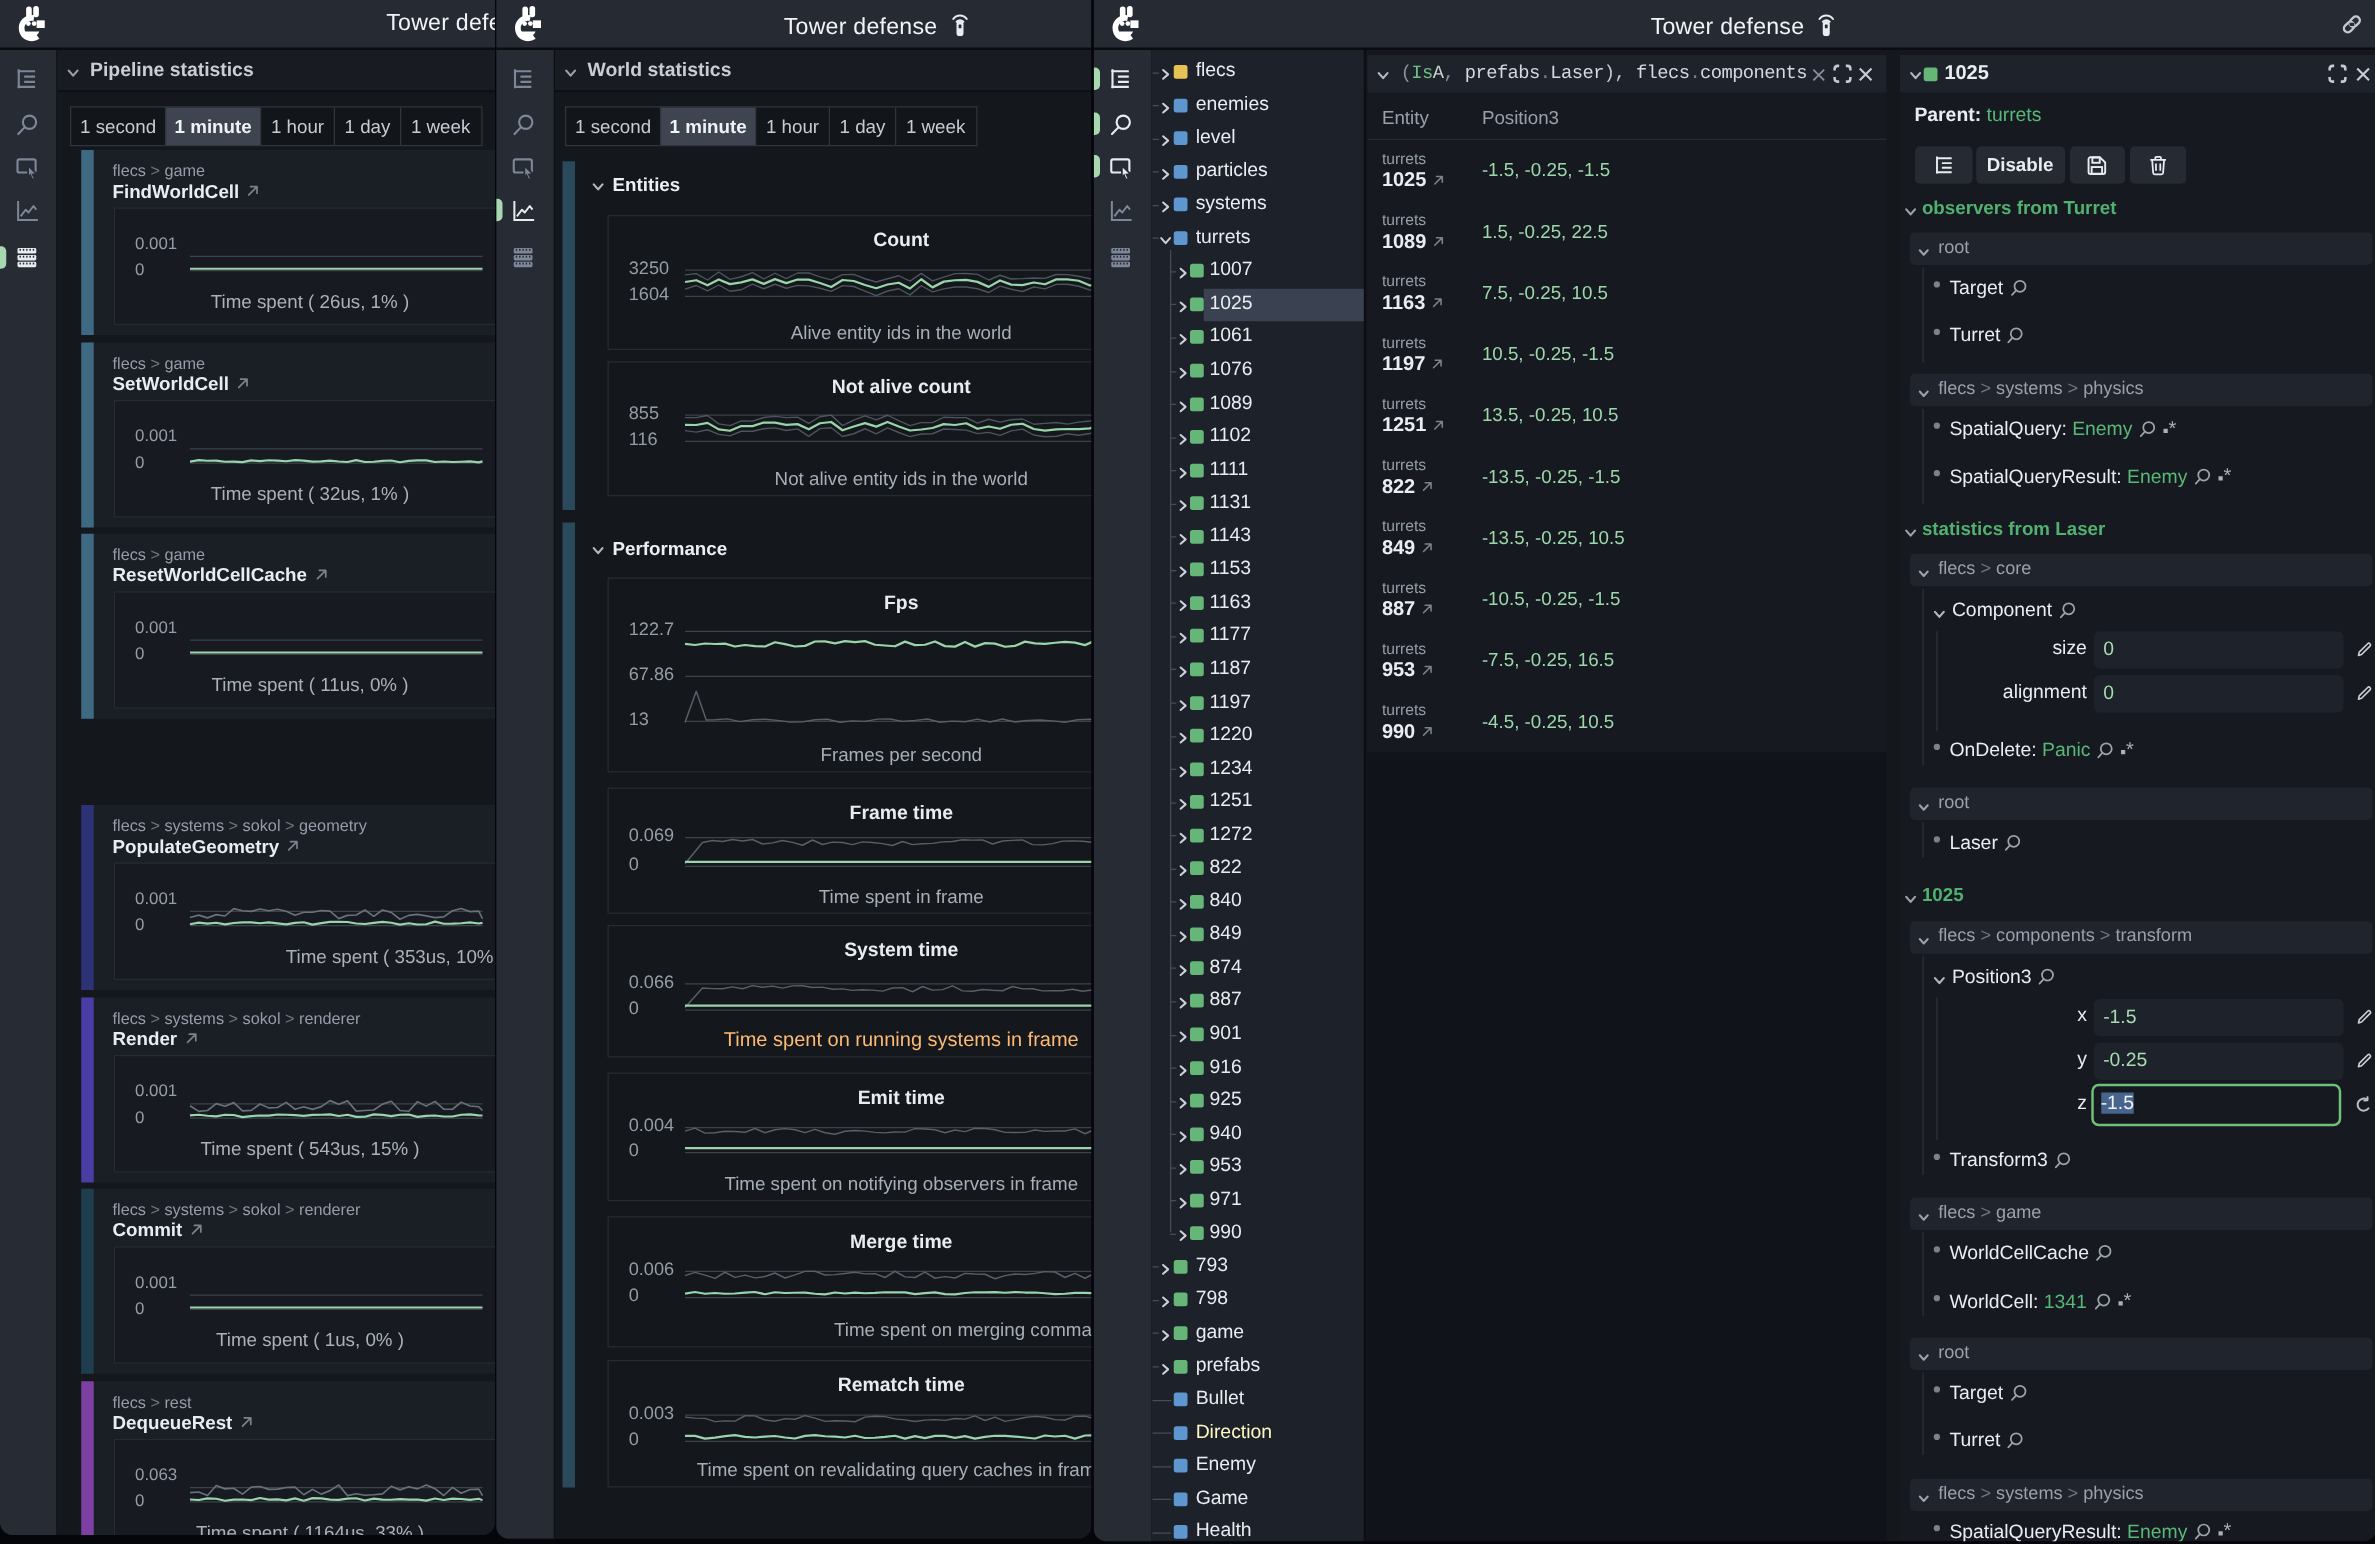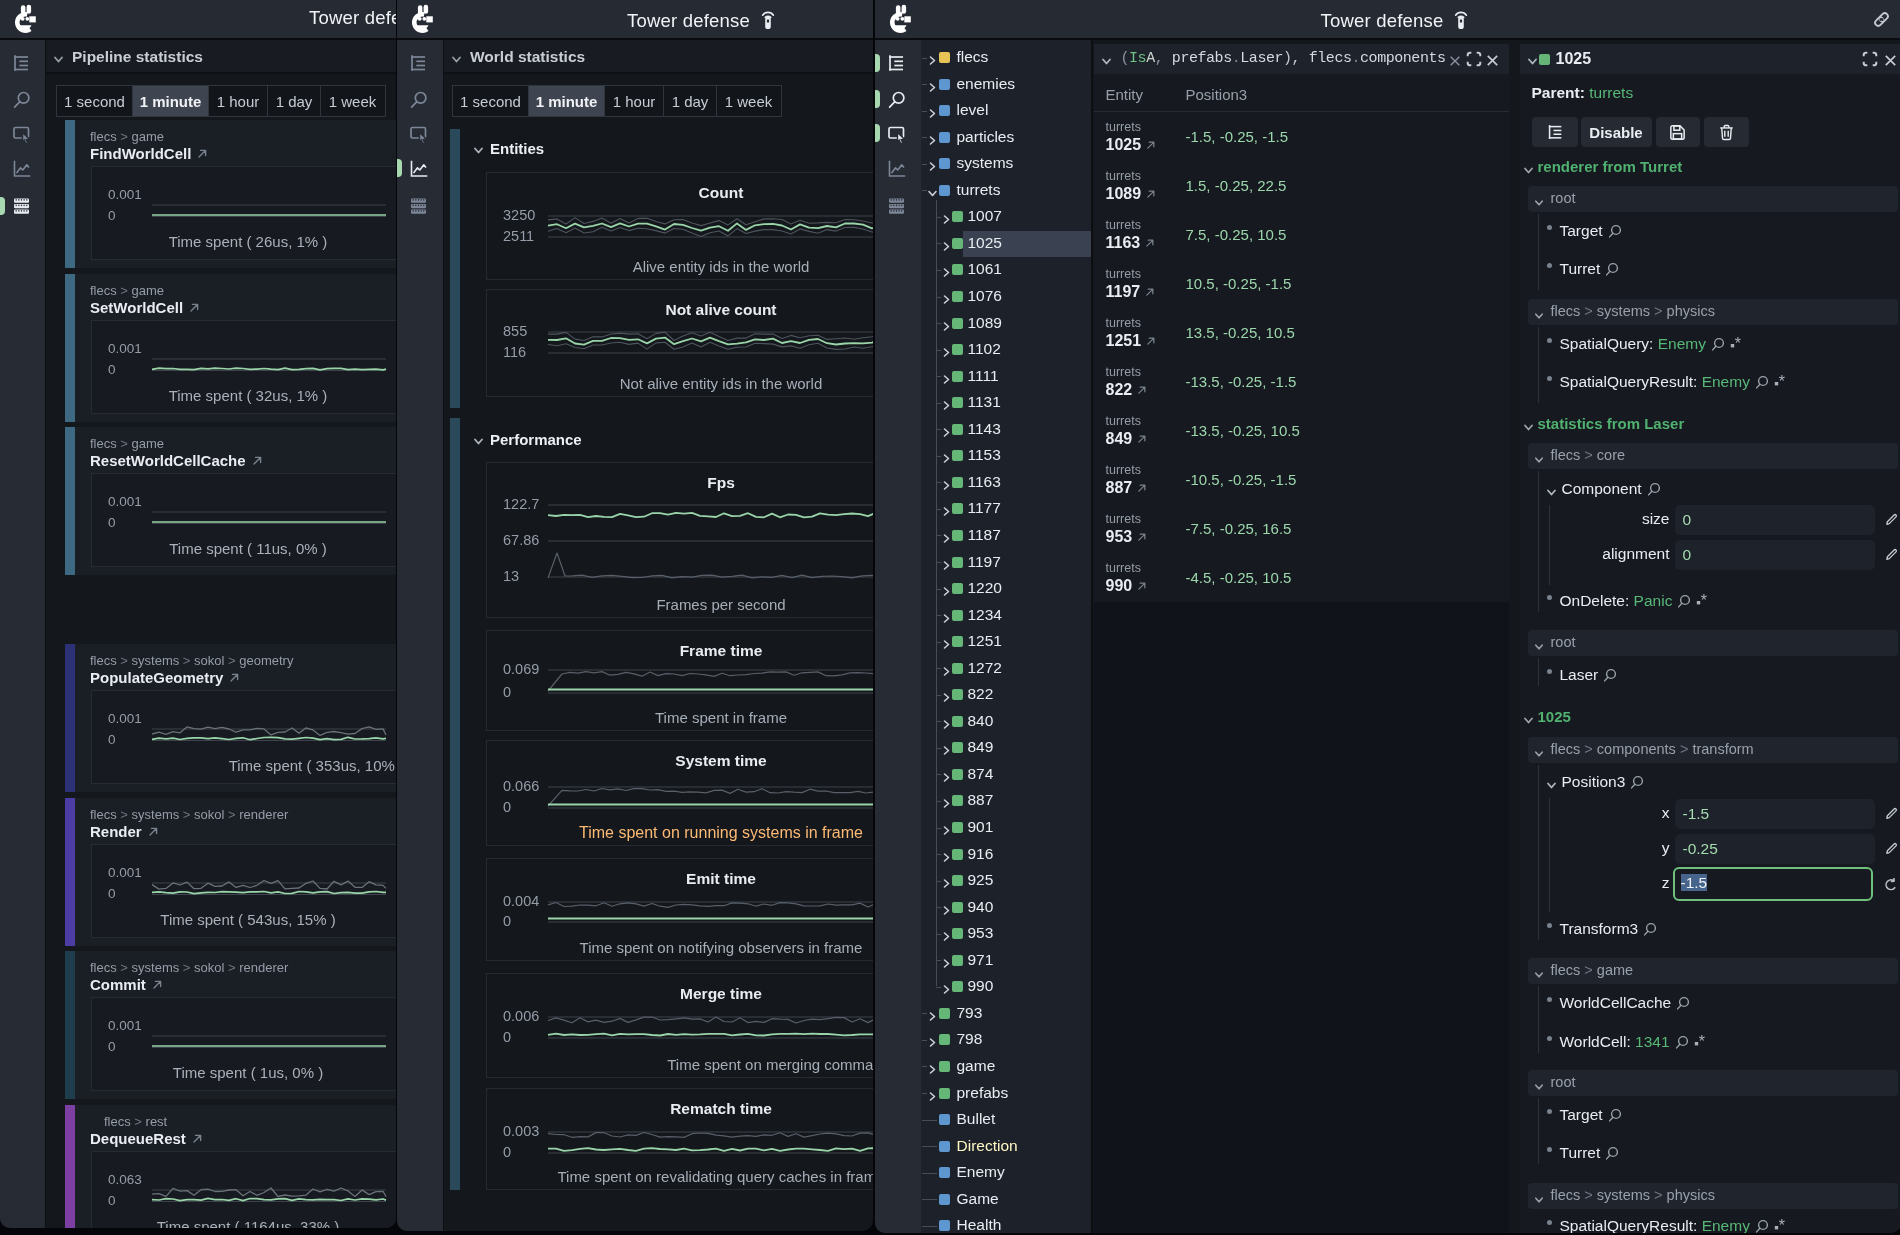--- a/index.html
+++ b/index.html
@@ -183,21 +183,21 @@
         <line x1="60" y1="38" x2="294" y2="38" stroke="#3d434b" stroke-width="1"></line>
         <line x1="60" y1="49.5" x2="294" y2="49.5" stroke="#3d434b" stroke-width="1"></line>
         <line x1="60" y1="48" x2="294" y2="48" stroke="#9ad5a9" stroke-width="1.7"></line>
       </svg>
       <div style="position:absolute;left:16px;top:20px;font-size:13.5px;color:#959da8">0.001</div>
       <div style="position:absolute;left:16px;top:41px;font-size:13.5px;color:#959da8">0</div>
       <div style="position:absolute;left:0;top:66px;width:312px;text-align:center;font-size:15px;color:#aab1bb">Time spent ( 1us, 0% )</div>
     </div>
     <div style="position:absolute;left:65px;top:1105px;width:331px;height:148px;background:#1a1e25"></div>
     <div style="position:absolute;left:65px;top:1105px;width:10px;height:148px;background:#7e3fa3"></div>
-    <div style="position:absolute;left:104px;top:1114px;font-size:13px;color:#959da8">flecs <span style="color:#6e7682">&gt;</span> rest</div>
+    <div style="position:absolute;left:90px;top:1114px;font-size:13px;color:#959da8">flecs <span style="color:#6e7682">&gt;</span> rest</div>
     <div style="position:absolute;left:90px;top:1130px;font-size:15px;font-weight:700;color:#e9ecf1">DequeueRest<span style="margin-left:6px"><svg style="width:11px;height:11px" width="12" height="12" viewBox="0 0 12 12">
           <g stroke="#79838e" stroke-width="1.5" fill="none" stroke-linecap="round" stroke-linejoin="round">
             <path d="M2.2 9.8 L9.2 2.8 M3.8 2.6 H9.4 V8.2"></path>
           </g>
         </svg></span></div>
     <div style="position:absolute;left:91px;top:1151px;width:312px;height:94px;border:1px solid #262b33;background:#171a20;box-sizing:border-box">
       <svg width="312" height="94" viewBox="0 0 312 94" style="position:absolute;left:0;top:0">
         <line x1="60" y1="38" x2="294" y2="38" stroke="#3d434b" stroke-width="1"></line>
         <line x1="60" y1="49.5" x2="294" y2="49.5" stroke="#3d434b" stroke-width="1"></line>
         <polyline points="60.0,42.1 67.0,41.6 74.0,44.4 81.0,36.4 88.0,39.1 95.0,38.6 102.0,43.3 109.0,37.7 116.0,37.2 123.0,39.5 130.0,39.3 137.0,38.0 144.0,37.7 151.0,43.8 158.0,39.5 165.0,43.3 172.0,40.5 179.0,36.0 186.0,44.5 193.0,43.0 200.0,44.2 207.0,43.8 214.0,43.1 221.0,37.0 228.0,39.9 235.0,37.4 242.0,39.1 249.0,36.0 256.0,38.9 263.0,44.4 270.0,37.9 277.0,42.6 284.0,39.6 291.0,39.3 294.0,44.5" stroke="#6a7179" stroke-width="1.3" fill="none" stroke-linejoin="round" opacity="1.0"></polyline>
@@ -288,21 +288,21 @@
     <div style="position:absolute;left:266px;top:86px;width:53px;height:30px;background:transparent;border-left:1px solid #30363f;box-sizing:border-box;display:flex;align-items:center;justify-content:center;font-size:15px;color:#c6ccd5;font-weight:400">1 day</div>
     <div style="position:absolute;left:319px;top:86px;width:64px;height:30px;background:transparent;border-left:1px solid #30363f;box-sizing:border-box;display:flex;align-items:center;justify-content:center;font-size:15px;color:#c6ccd5;font-weight:400">1 week</div>
     <div style="position:absolute;left:53px;top:129px;width:10px;height:279px;background:#2a4a5c"></div>
     <div style="position:absolute;left:76px;top:142px"><svg style="width:11px;height:11px" width="11" height="11" viewBox="0 0 11 11">
         <path d="M2 3.5 L5.5 7.5 L9 3.5" stroke="#aeb6c0" stroke-width="1.8" fill="none" stroke-linecap="round" stroke-linejoin="round"></path>
       </svg></div>
     <div style="position:absolute;left:93px;top:140px;font-size:15px;font-weight:700;color:#edf0f3">Entities</div>
     <div style="position:absolute;left:89px;top:172px;width:470px;height:108px;border:1px solid #262b33;box-sizing:border-box"></div>
     <div style="position:absolute;left:89px;top:184px;width:470px;text-align:center;font-size:15.5px;font-weight:700;color:#e9ecf1">Count</div>
     <div style="position:absolute;left:106px;top:207px;font-size:14.5px;color:#959da8">3250</div>
-    <div style="position:absolute;left:106px;top:228px;font-size:14.5px;color:#959da8">2511</div>
+    <div style="position:absolute;left:106px;top:228px;font-size:14.5px;color:#959da8">1604</div>
     <div style="position:absolute;left:89px;top:172px;width:470px;height:108px"><svg style="" width="470" height="108" viewBox="0 0 470 108">
         <line x1="62" y1="44" x2="466" y2="44" stroke="#3d434b" stroke-width="1"></line>
         <line x1="62" y1="65" x2="466" y2="65" stroke="#3d434b" stroke-width="1"></line>
         <polyline points="62.0,47.9 71.0,46.9 80.0,52.0 89.0,45.6 98.0,51.5 107.0,49.4 116.0,46.1 125.0,51.2 134.0,46.6 143.0,50.9 152.0,46.4 161.0,46.3 170.0,49.5 179.0,51.9 188.0,47.7 197.0,47.5 206.0,51.0 215.0,53.6 224.0,51.0 233.0,48.6 242.0,52.9 251.0,46.7 260.0,52.7 269.0,49.7 278.0,46.9 287.0,46.8 296.0,47.5 305.0,52.0 314.0,48.2 323.0,51.2 332.0,50.9 341.0,50.4 350.0,50.7 359.0,47.6 368.0,47.7 377.0,49.0 386.0,51.0 395.0,50.6 404.0,49.4 413.0,51.2 422.0,48.9 431.0,49.7 440.0,52.7 449.0,51.7 458.0,47.2 466.0,49.7" stroke="#585f68" stroke-width="1.1" fill="none" stroke-linejoin="round" opacity="0.85"></polyline>
         <polyline points="62.0,59.3 71.0,56.4 80.0,60.7 89.0,56.0 98.0,61.0 107.0,59.8 116.0,55.3 125.0,59.0 134.0,55.4 143.0,58.6 152.0,56.3 161.0,56.7 170.0,58.6 179.0,61.1 188.0,56.5 197.0,57.2 206.0,60.9 215.0,64.5 224.0,60.8 233.0,59.0 242.0,63.9 251.0,56.6 260.0,61.5 269.0,59.1 278.0,57.6 287.0,57.6 296.0,59.0 305.0,62.0 314.0,56.9 323.0,59.4 332.0,61.2 341.0,57.6 350.0,59.1 359.0,55.5 368.0,55.4 377.0,57.0 386.0,60.1 395.0,57.9 404.0,57.4 413.0,59.4 422.0,59.0 431.0,57.0 440.0,63.0 449.0,61.6 458.0,56.8 466.0,59.3" stroke="#585f68" stroke-width="1.1" fill="none" stroke-linejoin="round" opacity="0.85"></polyline>
         <polyline points="62.0,53.6 71.0,52.2 80.0,56.2 89.0,51.6 98.0,55.3 107.0,53.9 116.0,51.5 125.0,55.1 134.0,51.3 143.0,54.5 152.0,51.6 161.0,51.7 170.0,54.4 179.0,57.6 188.0,52.0 197.0,52.8 206.0,56.0 215.0,58.6 224.0,55.6 233.0,54.2 242.0,58.8 251.0,51.4 260.0,57.9 269.0,53.3 278.0,52.2 287.0,51.9 296.0,53.5 305.0,57.5 314.0,52.4 323.0,55.7 332.0,56.1 341.0,54.0 350.0,55.4 359.0,51.5 368.0,51.5 377.0,52.6 386.0,56.4 395.0,54.4 404.0,53.5 413.0,55.7 422.0,54.6 431.0,53.4 440.0,57.4 449.0,56.6 458.0,53.0 466.0,55.2" stroke="#9ad5a9" stroke-width="1.8" fill="none" stroke-linejoin="round" opacity="1.0"></polyline>
       </svg></div>
     <div style="position:absolute;left:89px;top:258px;width:470px;text-align:center;font-size:15px;color:#a6aeb8">Alive entity ids in the world</div>
     <div style="position:absolute;left:89px;top:289px;width:470px;height:108px;border:1px solid #262b33;box-sizing:border-box"></div>
     <div style="position:absolute;left:89px;top:301px;width:470px;text-align:center;font-size:15.5px;font-weight:700;color:#e9ecf1">Not alive count</div>
@@ -871,21 +871,21 @@
           <path d="M3.4 5.2 H16.6"></path>
           <path d="M7.6 5 V3.6 A1 1 0 0 1 8.6 2.6 H11.4 A1 1 0 0 1 12.4 3.6 V5"></path>
           <path d="M5 5.4 L5.8 16 A1.4 1.4 0 0 0 7.2 17.3 H12.8 A1.4 1.4 0 0 0 14.2 16 L15 5.4"></path>
           <path d="M8.2 8.2 V14.4 M11.8 8.2 V14.4"></path>
         </g>
       </svg>
     </div>
     <div style="position:absolute;left:648px;top:162px"><svg style="width:11px;height:11px" width="11" height="11" viewBox="0 0 11 11">
         <path d="M2 3.5 L5.5 7.5 L9 3.5" stroke="#9aa2ad" stroke-width="1.8" fill="none" stroke-linecap="round" stroke-linejoin="round"></path>
       </svg></div>
-    <div style="position:absolute;left:663px;top:158px;font-size:15px;font-weight:700;color:#50b170">renderer from Turret</div>
+    <div style="position:absolute;left:663px;top:158px;font-size:15px;font-weight:700;color:#50b170">observers from Turret</div>
     <div style="position:absolute;left:653px;top:186px;width:370px;height:26px;background:#20242c;border-radius:4px"></div>
     <div style="position:absolute;left:659px;top:193.5px"><svg style="width:10px;height:10px" width="11" height="11" viewBox="0 0 11 11">
         <path d="M2 3.5 L5.5 7.5 L9 3.5" stroke="#9aa2ad" stroke-width="1.8" fill="none" stroke-linecap="round" stroke-linejoin="round"></path>
       </svg></div>
     <div style="position:absolute;left:676px;top:190px;font-size:14.5px;color:#99a1ac"><span>root</span></div>
     <div style="position:absolute;left:663px;top:214px;width:1px;height:76px;background:#2c323b"></div>
     <div style="position:absolute;left:672px;top:225px;width:5px;height:5px;border-radius:50%;background:#79828d"></div>
     <div style="position:absolute;left:685px;top:222px;font-size:15.5px;color:#e9ecf1;white-space:nowrap">Target<span style="margin-left:5px"><svg style="width:14px;height:14px;vertical-align:-2px" width="14" height="14" viewBox="0 0 14 14">
           <g stroke="#9aa2ac" stroke-width="1.4" fill="none">
             <circle cx="8.0" cy="6.0" r="4.4"></circle>

